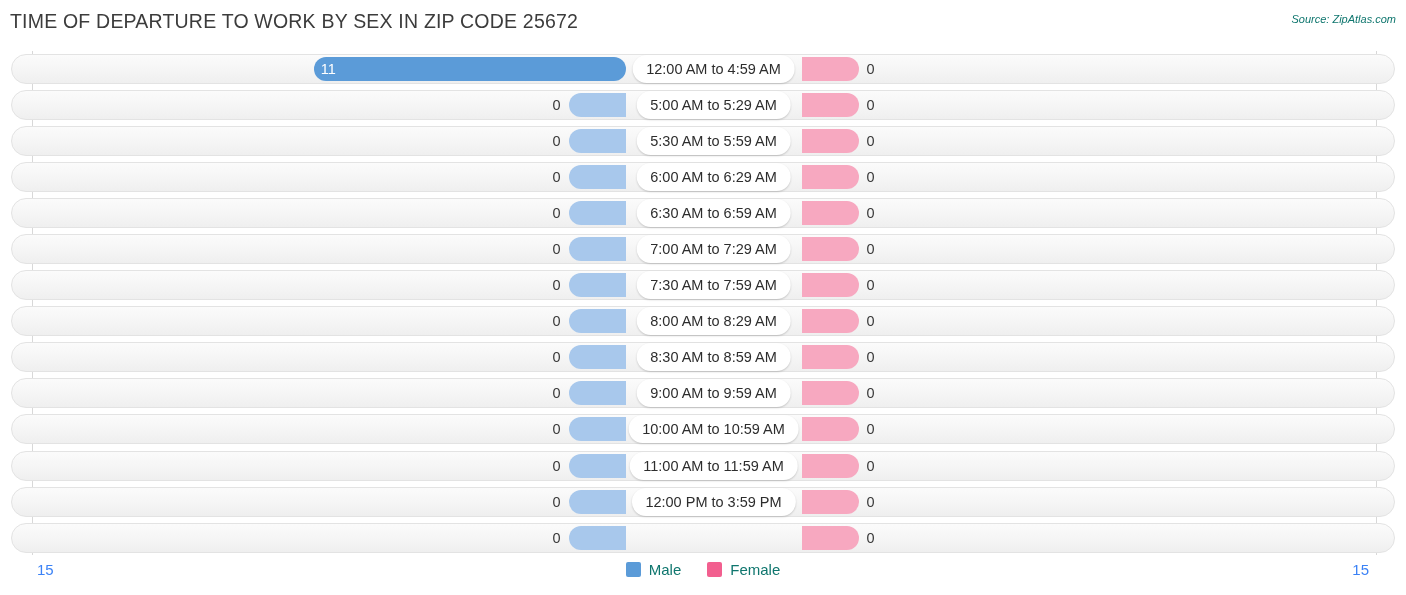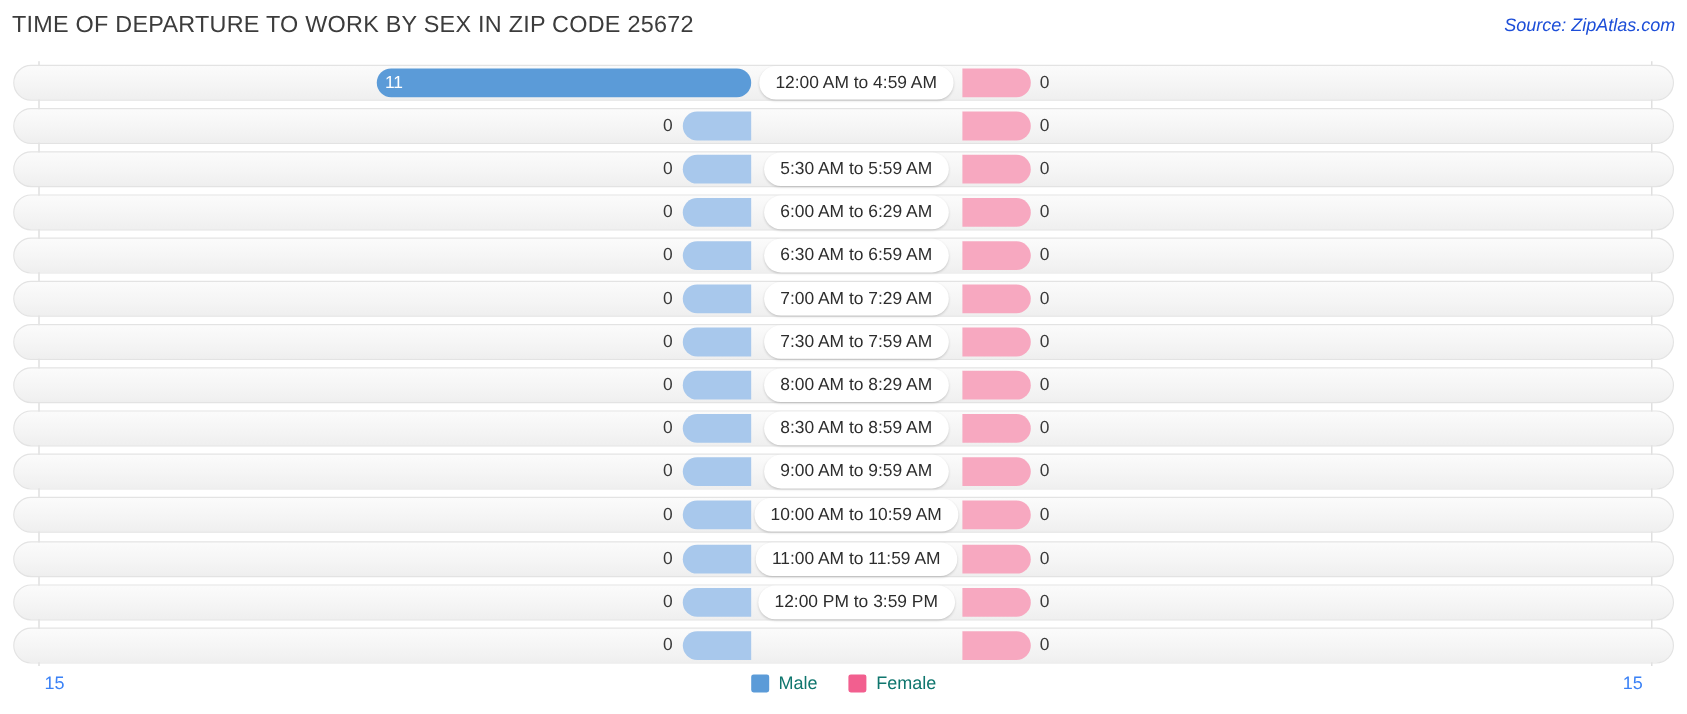--- a/index.html
+++ b/index.html
@@ -30,23 +30,23 @@
     top: 10px;
     font-size: 19.5px;
     letter-spacing: 0.2px;
     color: #3c3c3c;
     white-space: nowrap;
   }
   .source {
     position: absolute;
     right: 10px;
     top: 13px;
-    font-size: 15px;
+    font-size: 11px;
     font-style: italic;
-    color: #1d4ed8;
+    color: #0f766e;
     white-space: nowrap;
   }
 
   
   .plot {
     position: absolute;
     left: 0;
     top: 51px;
     width: 1406px;
     height: 504px;
@@ -210,20 +210,21 @@
         <div class="val inbar" style="right: calc(50% + 377.667px);">11</div>
         <div class="val" style="left: calc(50% + 153px);">0</div>
         <div class="cat-pill">12:00 AM to 4:59 AM</div>
       </div>
       <div class="row">
         <div class="track"></div>
         <div class="bar male" style="width: 57px;"></div>
         <div class="bar female" style="width: 57px;"></div>
         <div class="val" style="right: calc(50% + 153px);">0</div>
         <div class="val" style="left: calc(50% + 153px);">0</div>
+        <div class="cat-pill">5:00 AM to 5:29 AM</div>
       </div>
       <div class="row">
         <div class="track"></div>
         <div class="bar male" style="width: 57px;"></div>
         <div class="bar female" style="width: 57px;"></div>
         <div class="val" style="right: calc(50% + 153px);">0</div>
         <div class="val" style="left: calc(50% + 153px);">0</div>
         <div class="cat-pill">5:30 AM to 5:59 AM</div>
       </div>
       <div class="row">

